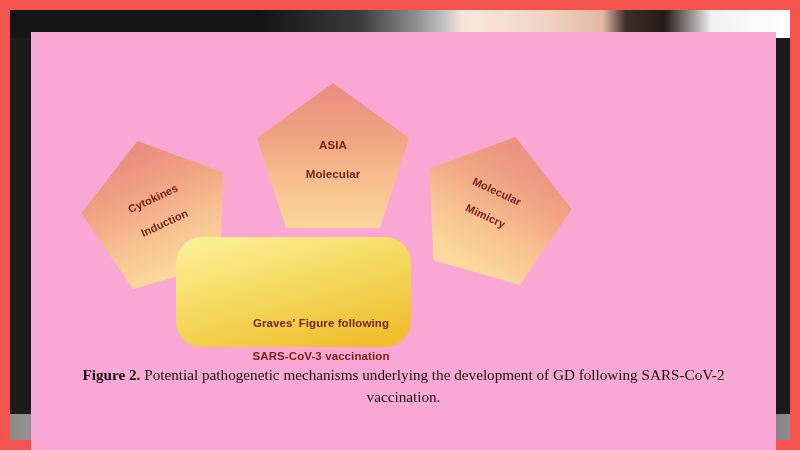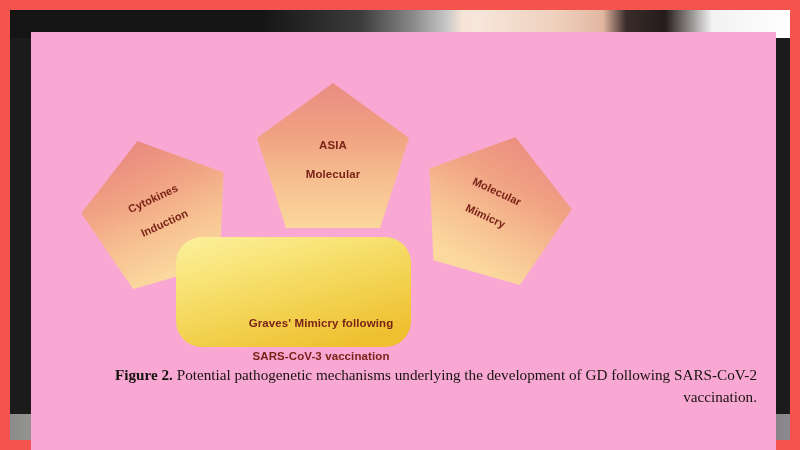--- a/index.html
+++ b/index.html
@@ -129,21 +129,21 @@
   
   .caption {
     position: absolute;
     left: 19px;
     top: 332px;
     width: 707px;
     font-family: "Liberation Serif", serif;
     font-size: 15.2px;
     line-height: 1.45;
     color: #17130f;
-    text-align: right;
+    text-align: center;
   }
   .caption .cap-lead {
     font-weight: bold;
   }
 </style>
 </head>
 <body>
 
 <div id="screenshot">
 
@@ -209,21 +209,21 @@
         <div>Cytokines</div>
         <div>Induction</div>
       </div>
 
       <div class="shape-label label-molecular">
         <div>Molecular</div>
         <div>Mimicry</div>
       </div>
 
       <div class="shape-label label-graves">
-        <div>Graves' Mimicry following</div>
+        <div>Graves' Figure following</div>
         <div>SARS-CoV-3 vaccination</div>
       </div>
     </div>
 
     <div class="caption">
       <span class="cap-lead">Figure 2.</span><span> Potential pathogenetic mechanisms underlying the development of GD following SARS-CoV-2 vaccination.</span>
     </div>
 
   </div>
 </div>

